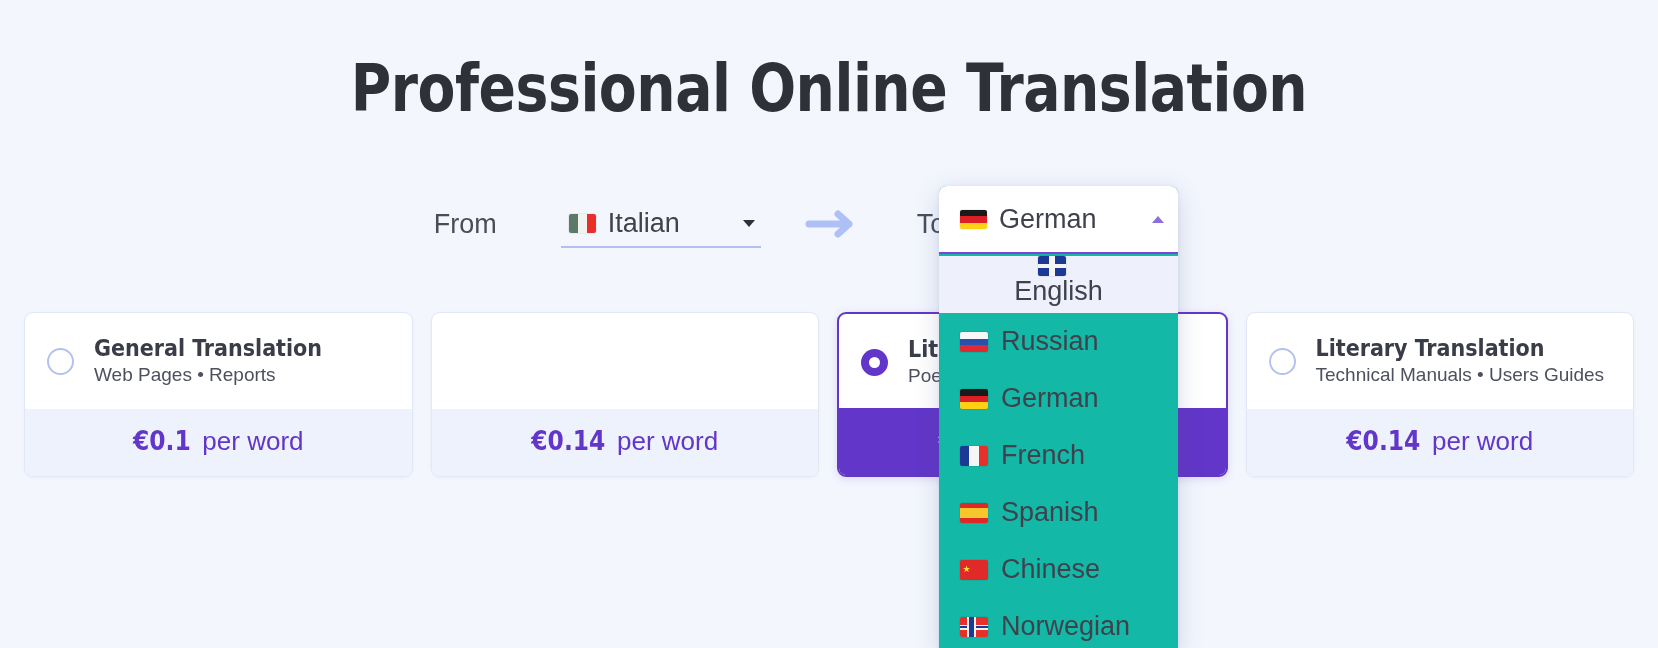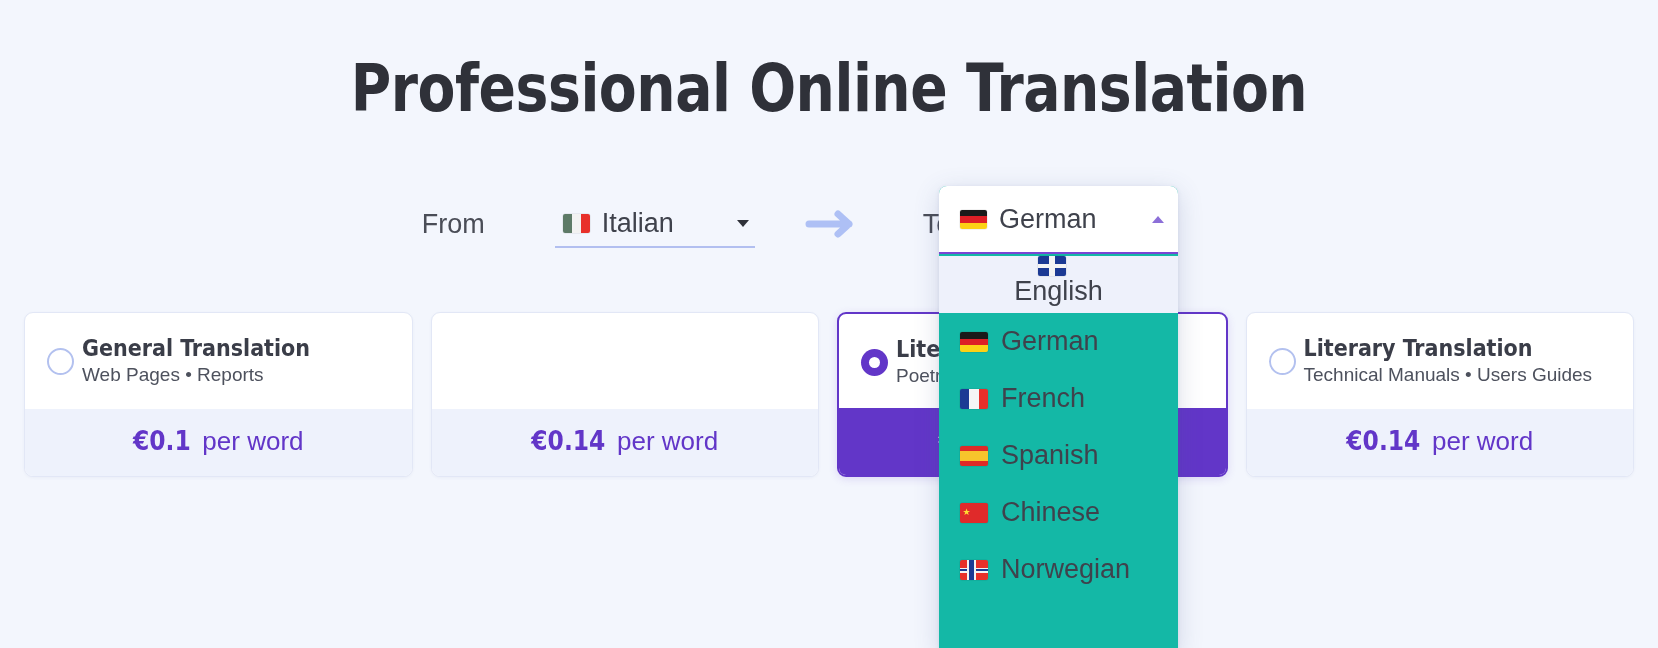--- a/index.html
+++ b/index.html
@@ -34,21 +34,21 @@
 
   
   .lang-row {
     position: absolute;
     top: 196px;
     left: 0;
     right: 0;
     display: flex;
     align-items: center;
     justify-content: center;
-    gap: 6px;
+    gap: 0;
     height: 56px;
   }
   .lang-label {
     font-size: 27px;
     color: #4a4d57;
     font-weight: 400;
   }
   .lang-label.from { margin-right: 64px; }
   .lang-label.to   { margin-right: 40px; margin-left: 54px; }
 
@@ -192,21 +192,21 @@
     min-width: 0;
   }
   .card.selected {
     border: 2px solid #6236c8;
     box-shadow: 0 2px 8px rgba(98,54,200,0.16);
   }
   .card-body {
     display: flex;
     align-items: center;
     padding: 22px 18px 20px 22px;
-    gap: 8px;
+    gap: 20px;
     min-height: 76px;
     box-sizing: border-box;
   }
   .radio {
     flex: 0 0 auto;
     width: 27px;
     height: 27px;
     border-radius: 50%;
     border: 2px solid #b3c1ef;
     background: #fff;
@@ -299,20 +299,24 @@
     <span class="select-text">German</span>
     <span class="caret-up"></span>
   </div>
   <div class="dropdown-list">
 
     <div class="dropdown-item highlight">
       <span class="flag gb"></span>
       <span class="item-text">English</span>
     </div>
 
+    <div class="dropdown-item">
+      <span class="flag ru"></span>
+      <span class="item-text">Russian</span>
+    </div>
 
     <div class="dropdown-item">
       <span class="flag de"></span>
       <span class="item-text">German</span>
     </div>
 
     <div class="dropdown-item">
       <span class="flag fr"></span>
       <span class="item-text">French</span>
     </div>

